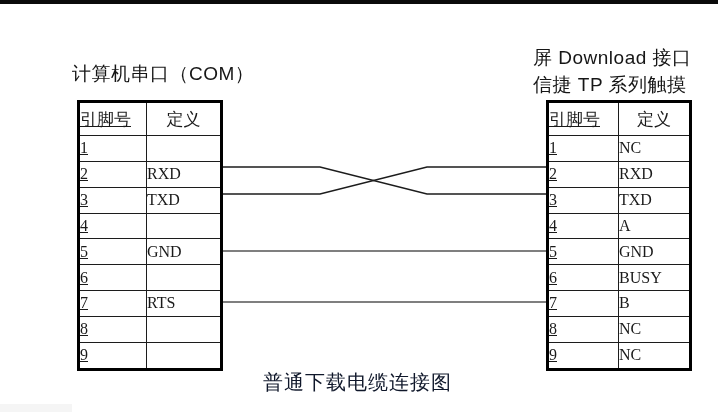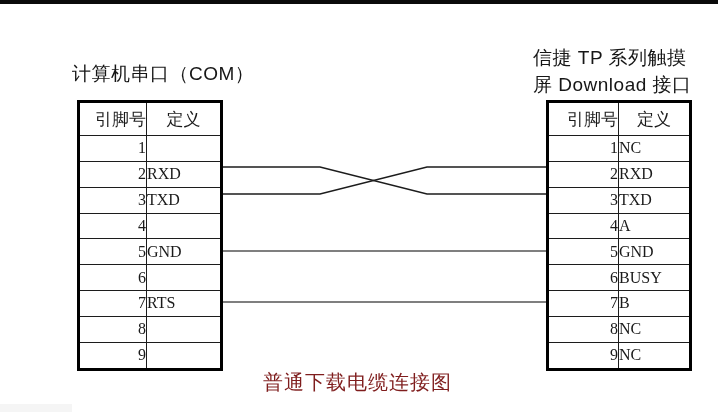--- a/index.html
+++ b/index.html
@@ -44,56 +44,56 @@
   table.pin-table th, table.pin-table td {
     border: 1px solid #1c1c1c;
     padding: 0;
     font-weight: normal;
     font-size: 16px;
     vertical-align: middle;
     overflow: hidden;
     white-space: nowrap;
   }
   table.pin-table th { font-size: 17px; }
-  .col-pin   { text-align: right; }
+  .col-pin   { text-align: left; text-decoration: underline; }
   th.col-def { text-align: center; padding-left: 8px; }
   td.col-def { }
   #wires {
     position: absolute;
     left: 0; top: 0;
     pointer-events: none;
   }
   .caption {
     position: absolute;
     left: 263px; top: 369px;
     font-family: "Liberation Sans", "DejaVu Sans", sans-serif;
     font-size: 20px;
     letter-spacing: 1px;
-    color: #7f1d1d;
+    color: #0f172a;
     white-space: nowrap;
   }
   .corner-smudge {
     position: absolute;
     left: 0; top: 404px;
     width: 72px; height: 8px;
     background: #f5f5f5;
   }
 </style>
 </head>
 <body>
 
 <div id="stage">
 
   <div class="topline"></div>
 
   <div class="title title-left">计算机串口（COM）</div>
 
   <div class="title title-right">
+    <div>屏 Download 接口</div>
     <div>信捷 TP 系列触摸</div>
-    <div>屏 Download 接口</div>
   </div>
 
   <table class="pin-table left">
     <colgroup>
         <col style="width:68px">
         <col>
       </colgroup>
     <tbody>
         <tr>
       <th class="col-pin">引脚号</th>

